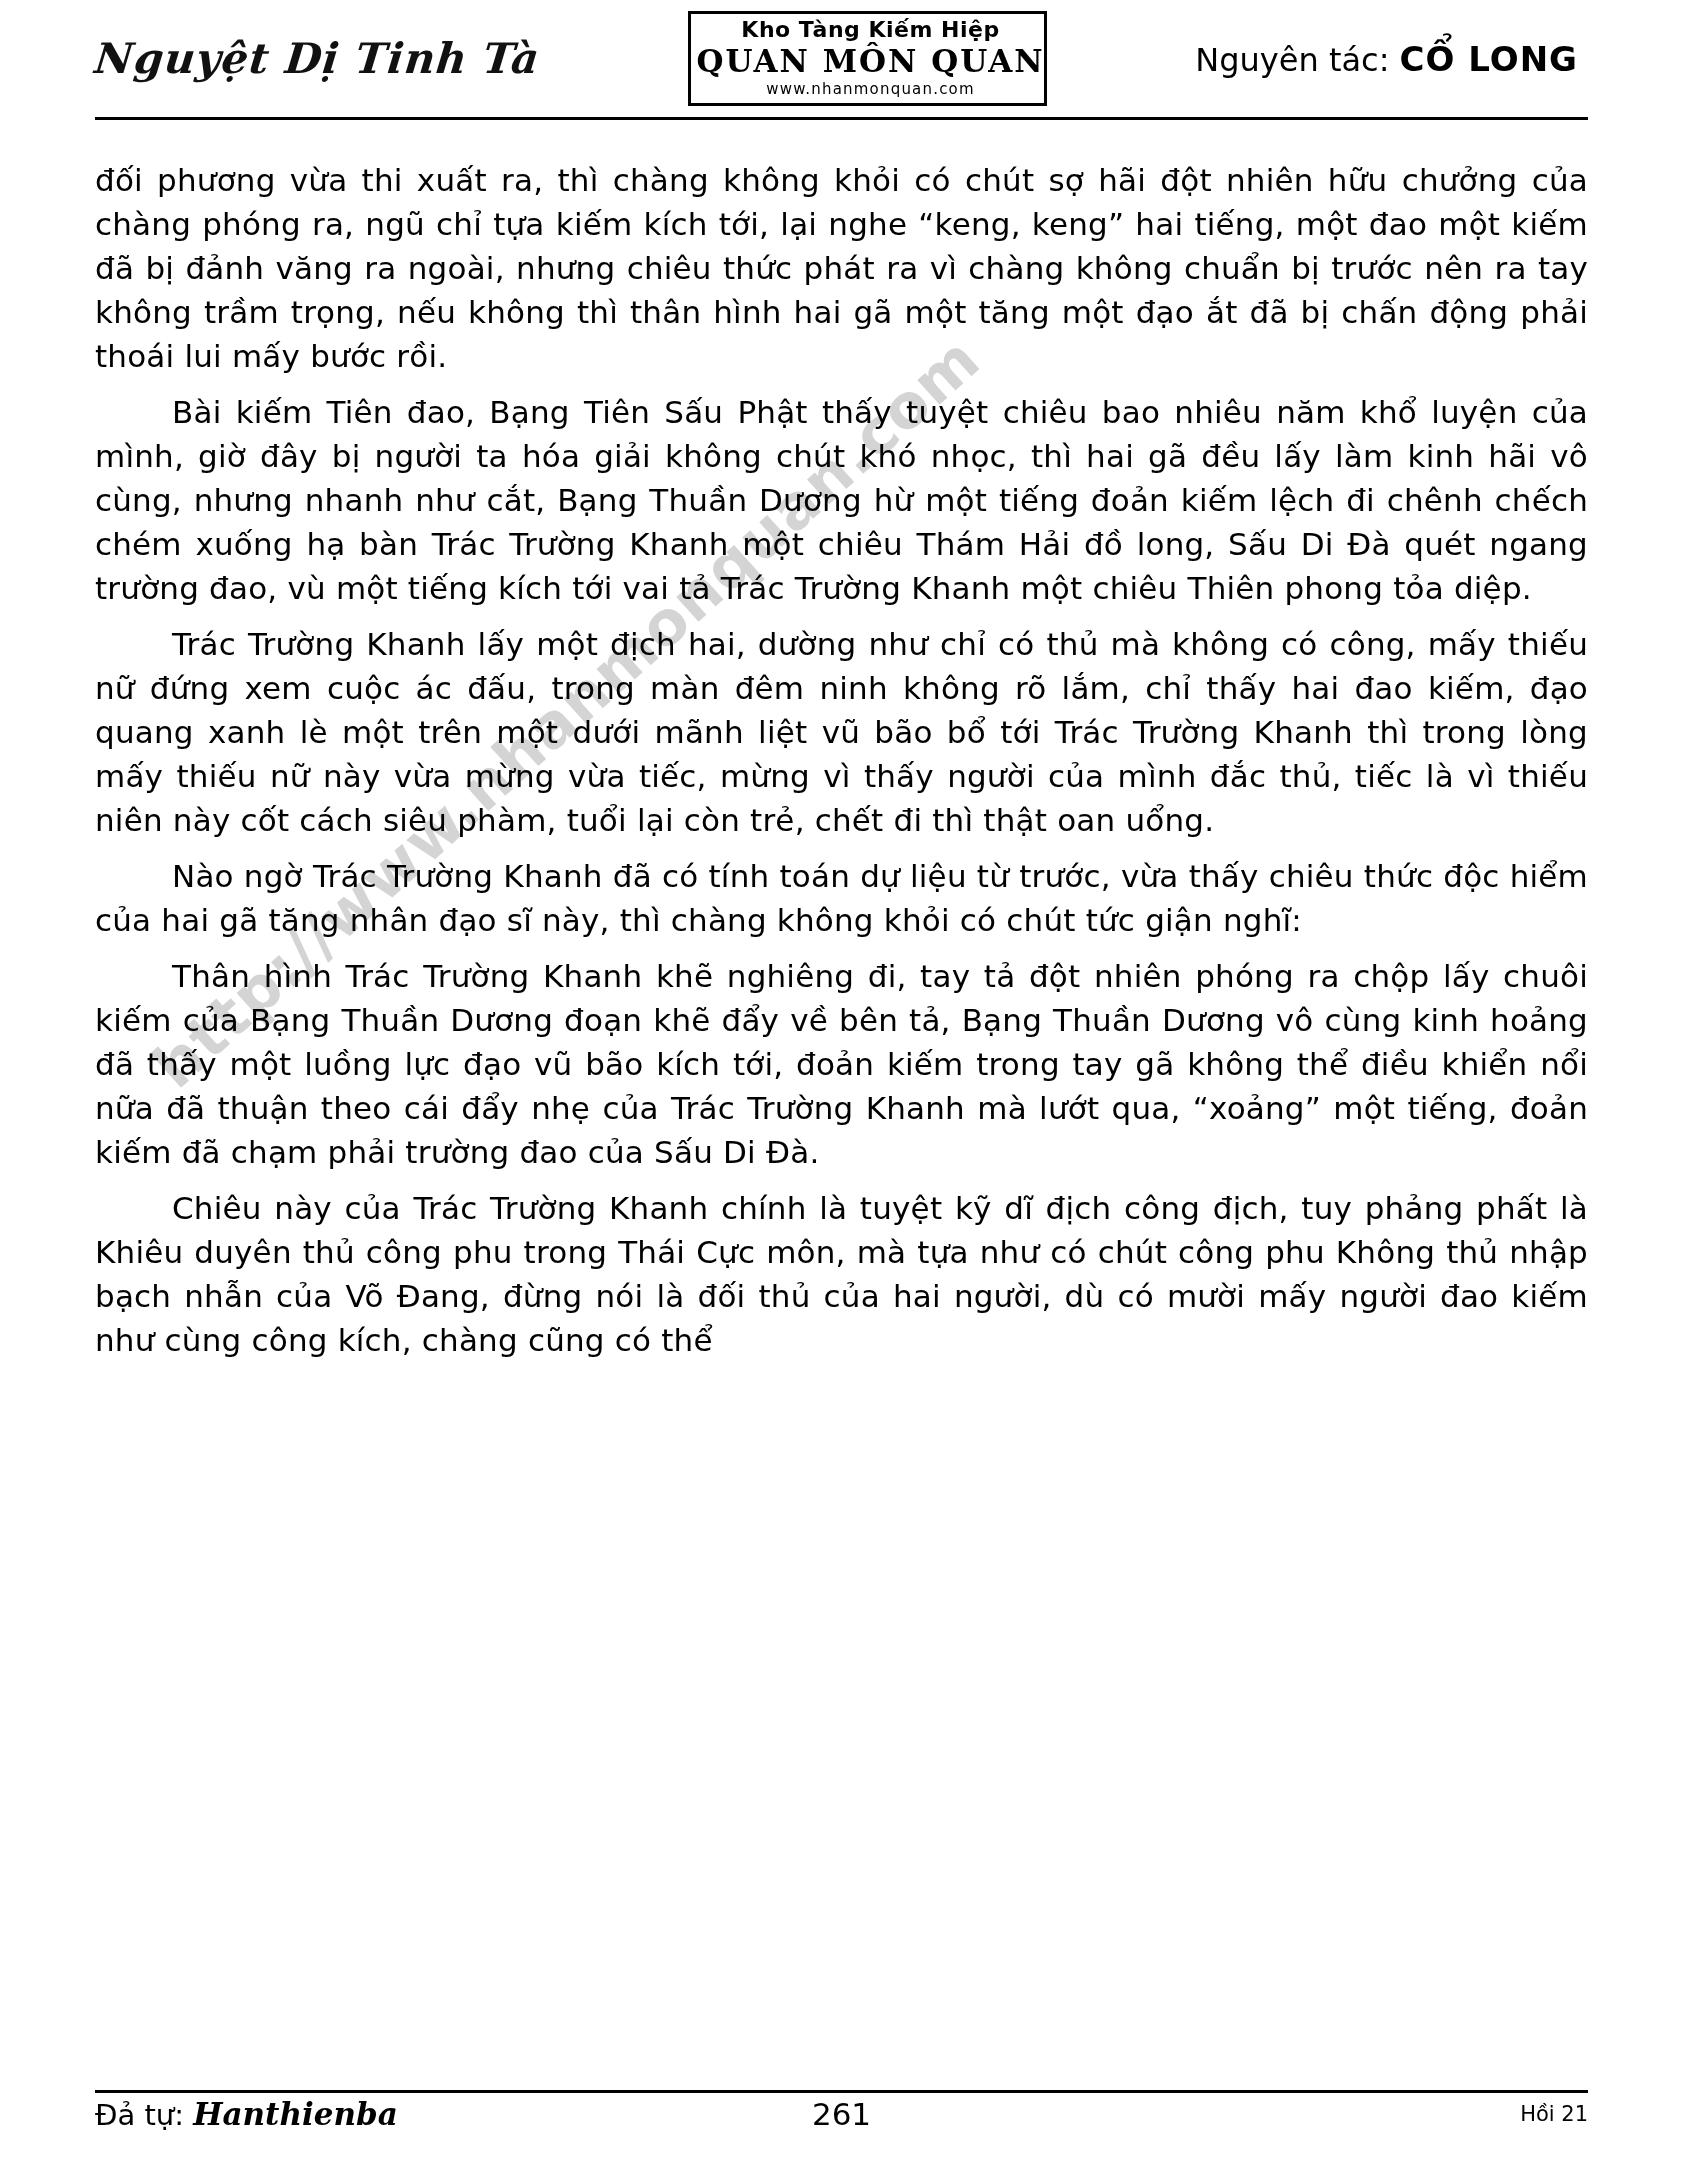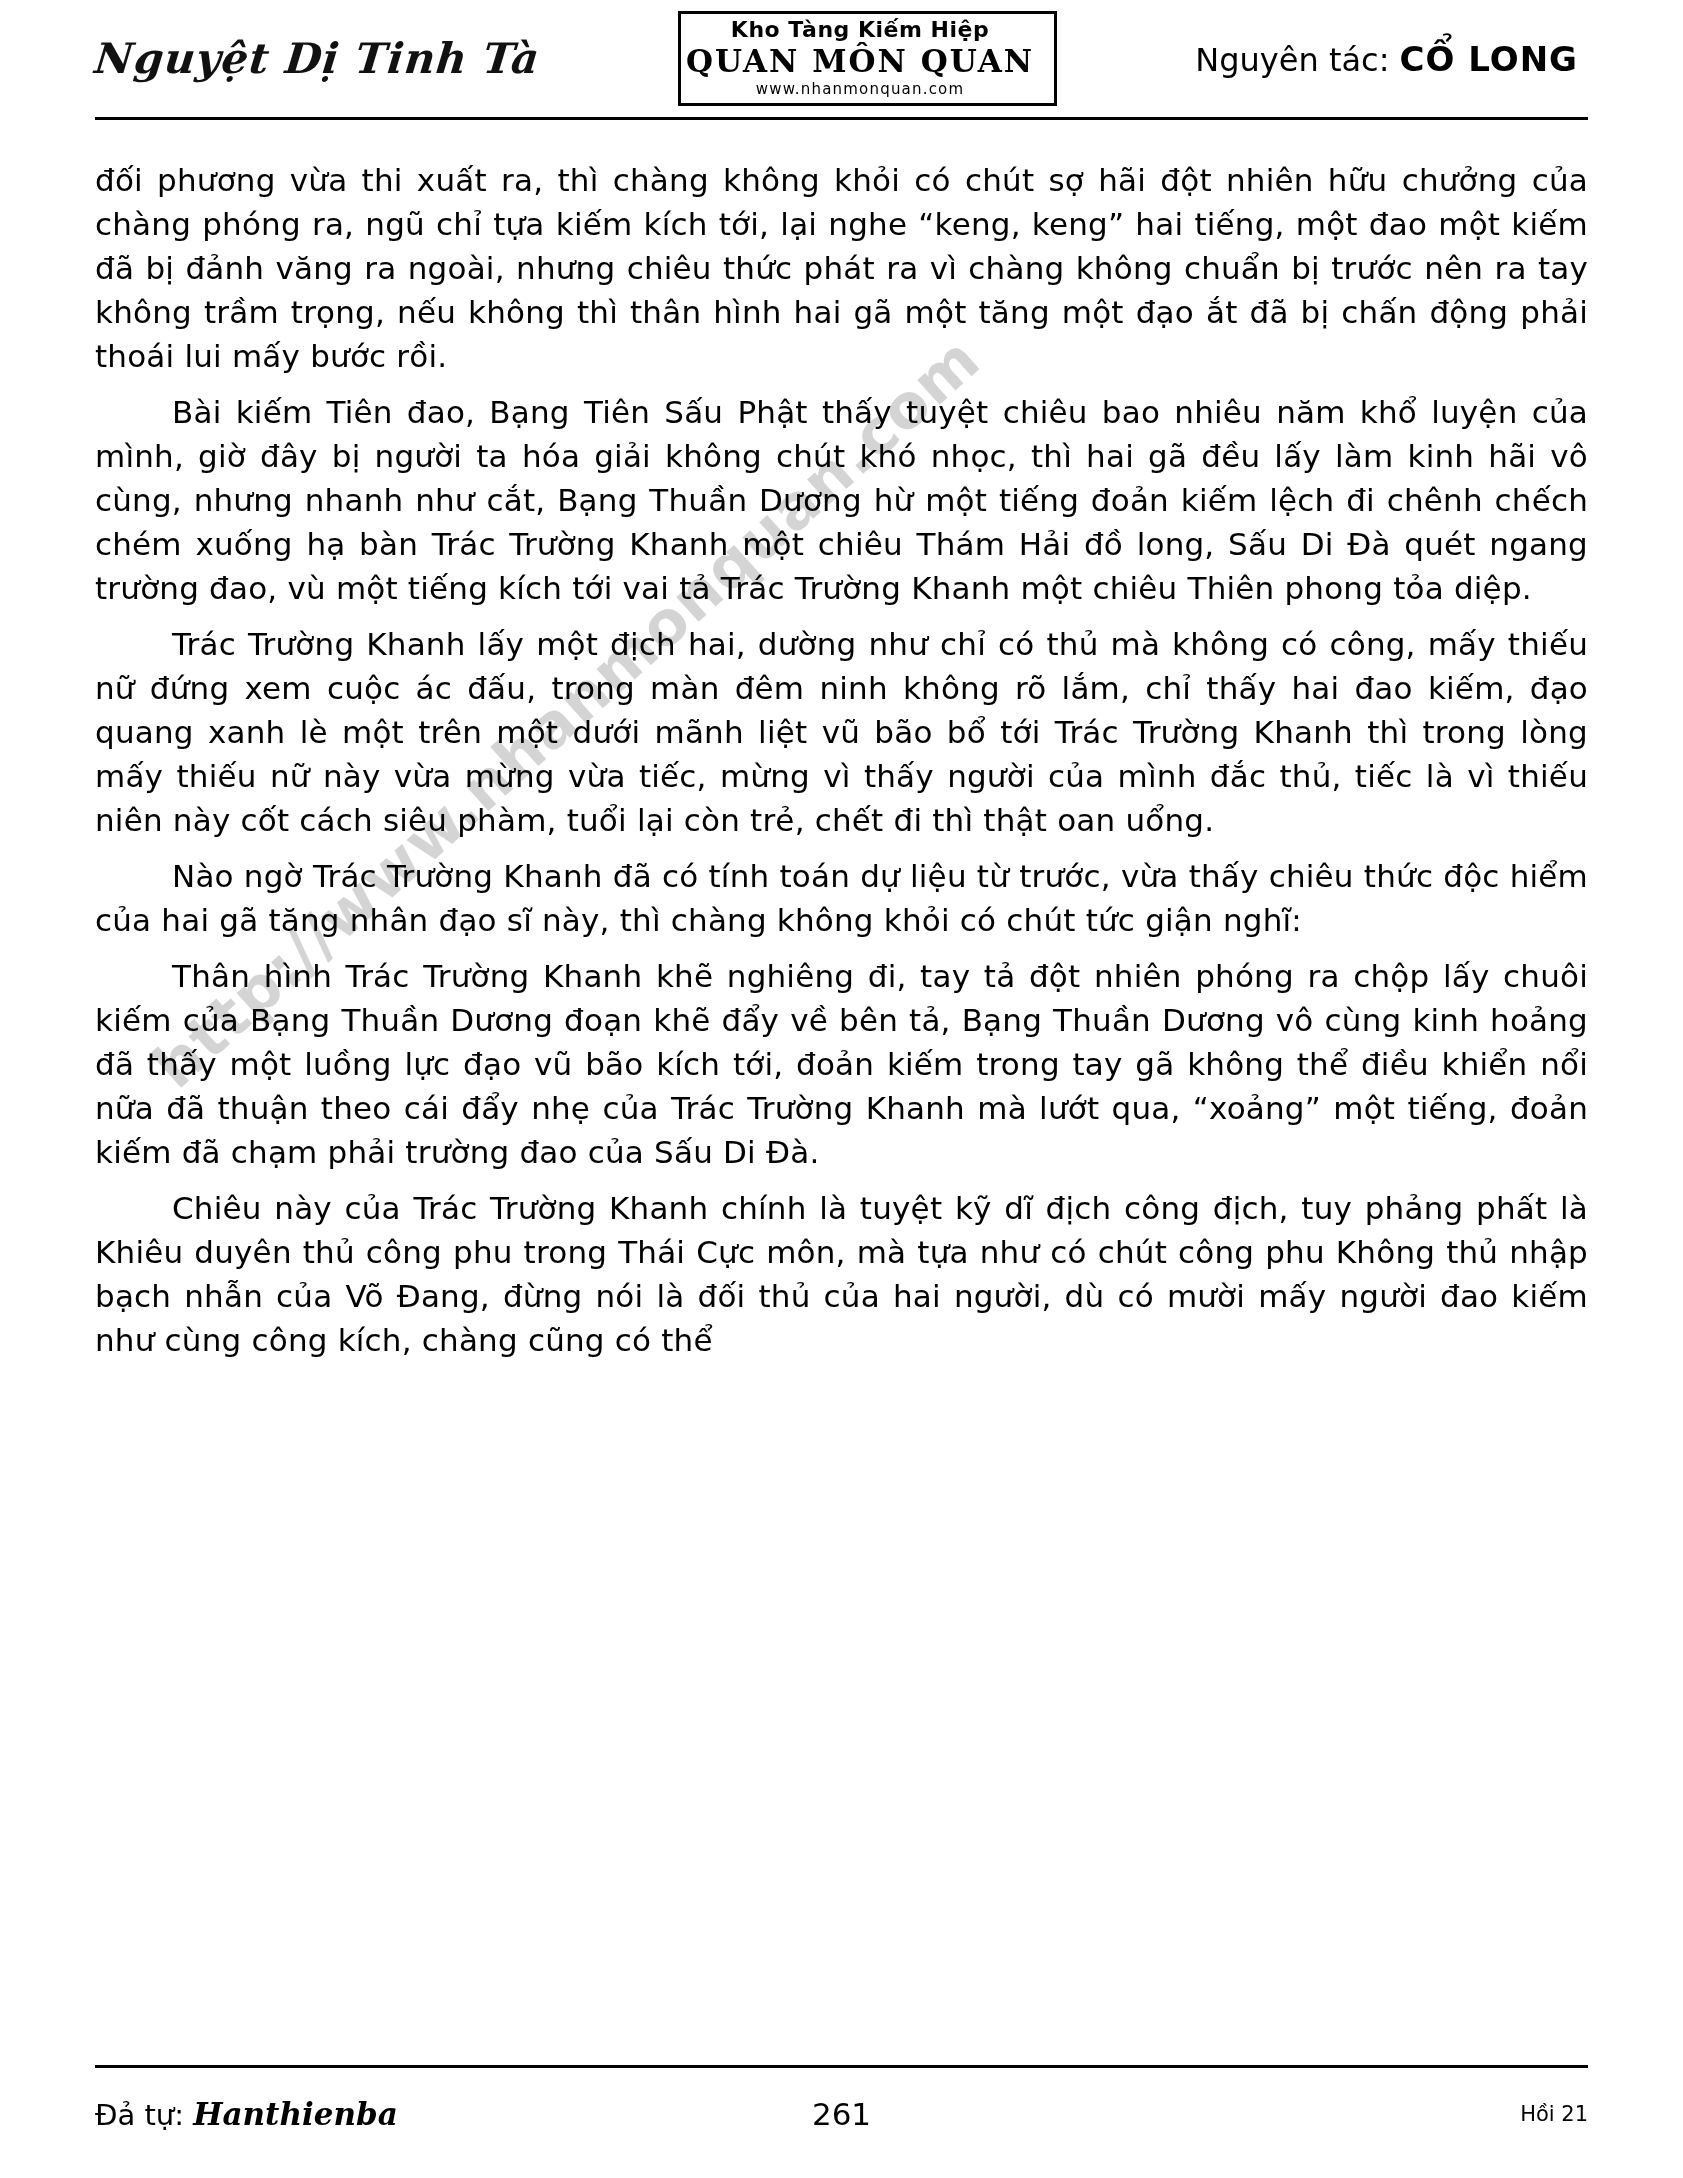--- a/index.html
+++ b/index.html
@@ -38,21 +38,21 @@
     font-size: 42px;
     font-style: italic;
     font-weight: bold;
     letter-spacing: 1px;
     white-space: nowrap;
     transform: skewX(-6deg);
     color: #111;
   }
   .header-center {
     border: 2px solid #000;
-    padding: 4px 21px 5px 6px;
+    padding: 4px 0 5px 6px;
     text-align: center;
     background: #fff;
     min-width: 348px;
     box-shadow: 0 0 0 1px #000 inset;
   }
   .hc-line1 {
     font-size: 22px;
     font-weight: bold;
     letter-spacing: 0.5px;
     line-height: 1.15;
@@ -123,21 +123,21 @@
     letter-spacing: 1px;
   }
 
   
   .footer {
     position: absolute;
     left: 95px;
     right: 95px;
     bottom: 46px;
     border-top: 3px solid #000;
-    padding-top: 28px;
+    padding-top: 3px;
     display: flex;
     align-items: center;
     justify-content: space-between;
     font-size: 29px;
   }
   .footer-left .fl-label { font-weight: normal; }
   .footer-left .fl-name {
     font-family: "DejaVu Serif", serif;
     font-style: italic;
     font-weight: bold;

